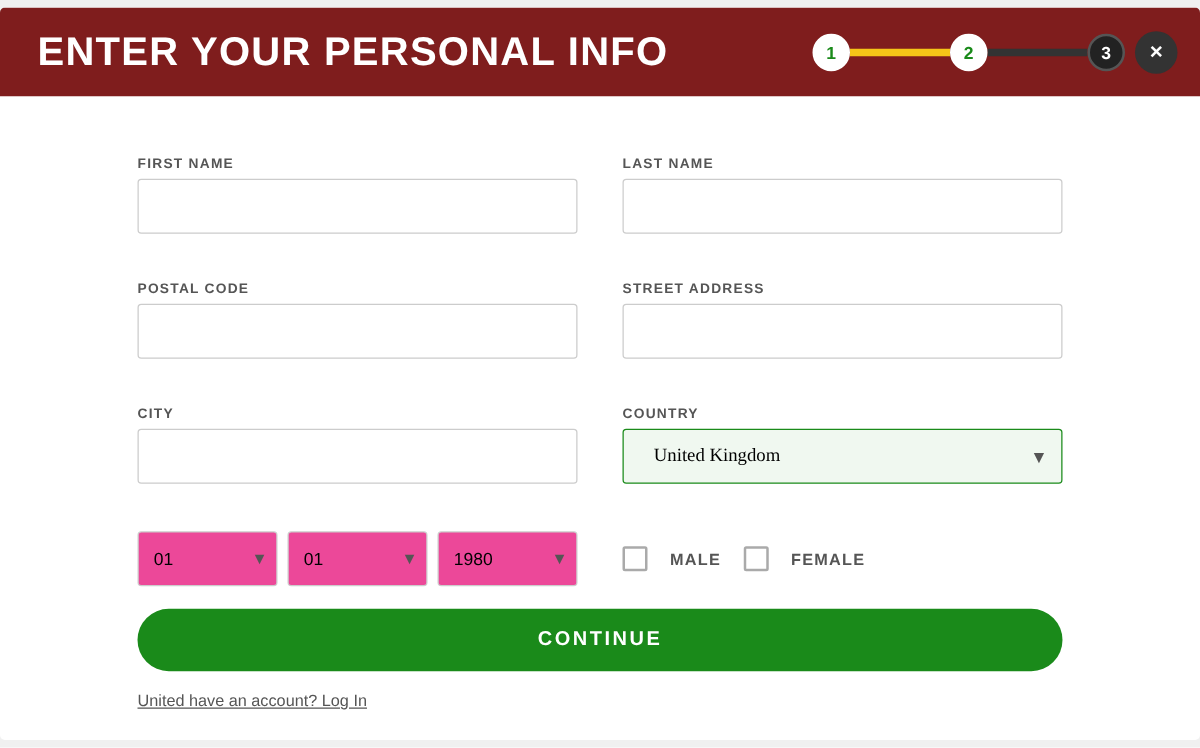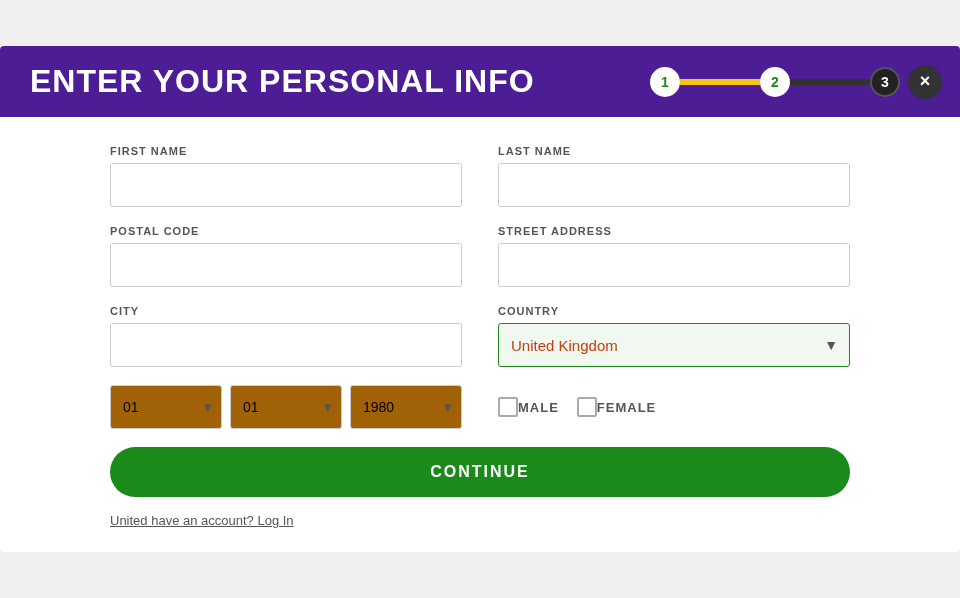--- a/index.html
+++ b/index.html
@@ -13,21 +13,21 @@
       min-height: 598px;
     }
     .modal {
       width: 960px;
       background: #fff;
       border-radius: 4px;
       overflow: hidden;
     }
     
     .header {
-      background: #4c1d95;
+      background: #7f1d1d;
       padding: 18px 30px 18px 30px;
       position: relative;
       display: flex;
       flex-direction: column;
     }
     .header-title {
       color: #fff;
       font-size: 32px;
       font-weight: 900;
       letter-spacing: 1px;
@@ -110,20 +110,21 @@
     }
     .form-row {
       display: flex;
       gap: 36px;
       margin-bottom: 18px;
     }
     .form-group {
       flex: 1;
       display: flex;
       flex-direction: column;
+      margin-top: 20px;
     }
     .form-label {
       font-size: 11px;
       font-weight: 700;
       letter-spacing: 1px;
       color: #555;
       text-transform: uppercase;
       margin-bottom: 6px;
     }
     .form-input {
@@ -133,30 +134,31 @@
       padding: 0 12px;
       font-size: 14px;
       outline: none;
       background: #fff;
     }
     
     .country-select {
       border: 1.5px solid #1a8a1a;
       border-radius: 3px;
       height: 44px;
-      padding: 0 12px;
+      padding: 0 24px;
       font-size: 15px;
       outline: none;
       background: #f0f8f0;
-      color: #c2410c;
+      color: #000000;
       appearance: none;
       -webkit-appearance: none;
       cursor: pointer;
       width: 100%;
       background-image: none;
+      font-family: Liberation Serif, serif;
     }
     .select-wrapper {
       position: relative;
     }
     .select-wrapper .chevron {
       position: absolute;
       right: 12px;
       top: 50%;
       transform: translateY(-50%);
       pointer-events: none;
@@ -181,21 +183,21 @@
       position: relative;
       flex: 1;
     }
     .dob-select {
       border: 1.5px solid #ccc;
       border-radius: 3px;
       height: 44px;
       padding: 0 30px 0 12px;
       font-size: 14px;
       outline: none;
-      background: #a16207;
+      background: #ec4899;
       appearance: none;
       -webkit-appearance: none;
       cursor: pointer;
       width: 100%;
     }
     .dob-select-wrapper .chevron {
       position: absolute;
       right: 8px;
       top: 50%;
       transform: translateY(-50%);
@@ -209,21 +211,21 @@
     }
     .sex-options {
       display: flex;
       align-items: center;
       gap: 18px;
       height: 44px;
     }
     .sex-option {
       display: flex;
       align-items: center;
-      gap: 0;
+      gap: 18px;
       cursor: pointer;
     }
     .sex-checkbox {
       width: 20px;
       height: 20px;
       border: 2px solid #aaa;
       background: #fff;
       border-radius: 2px;
       display: inline-block;
     }

